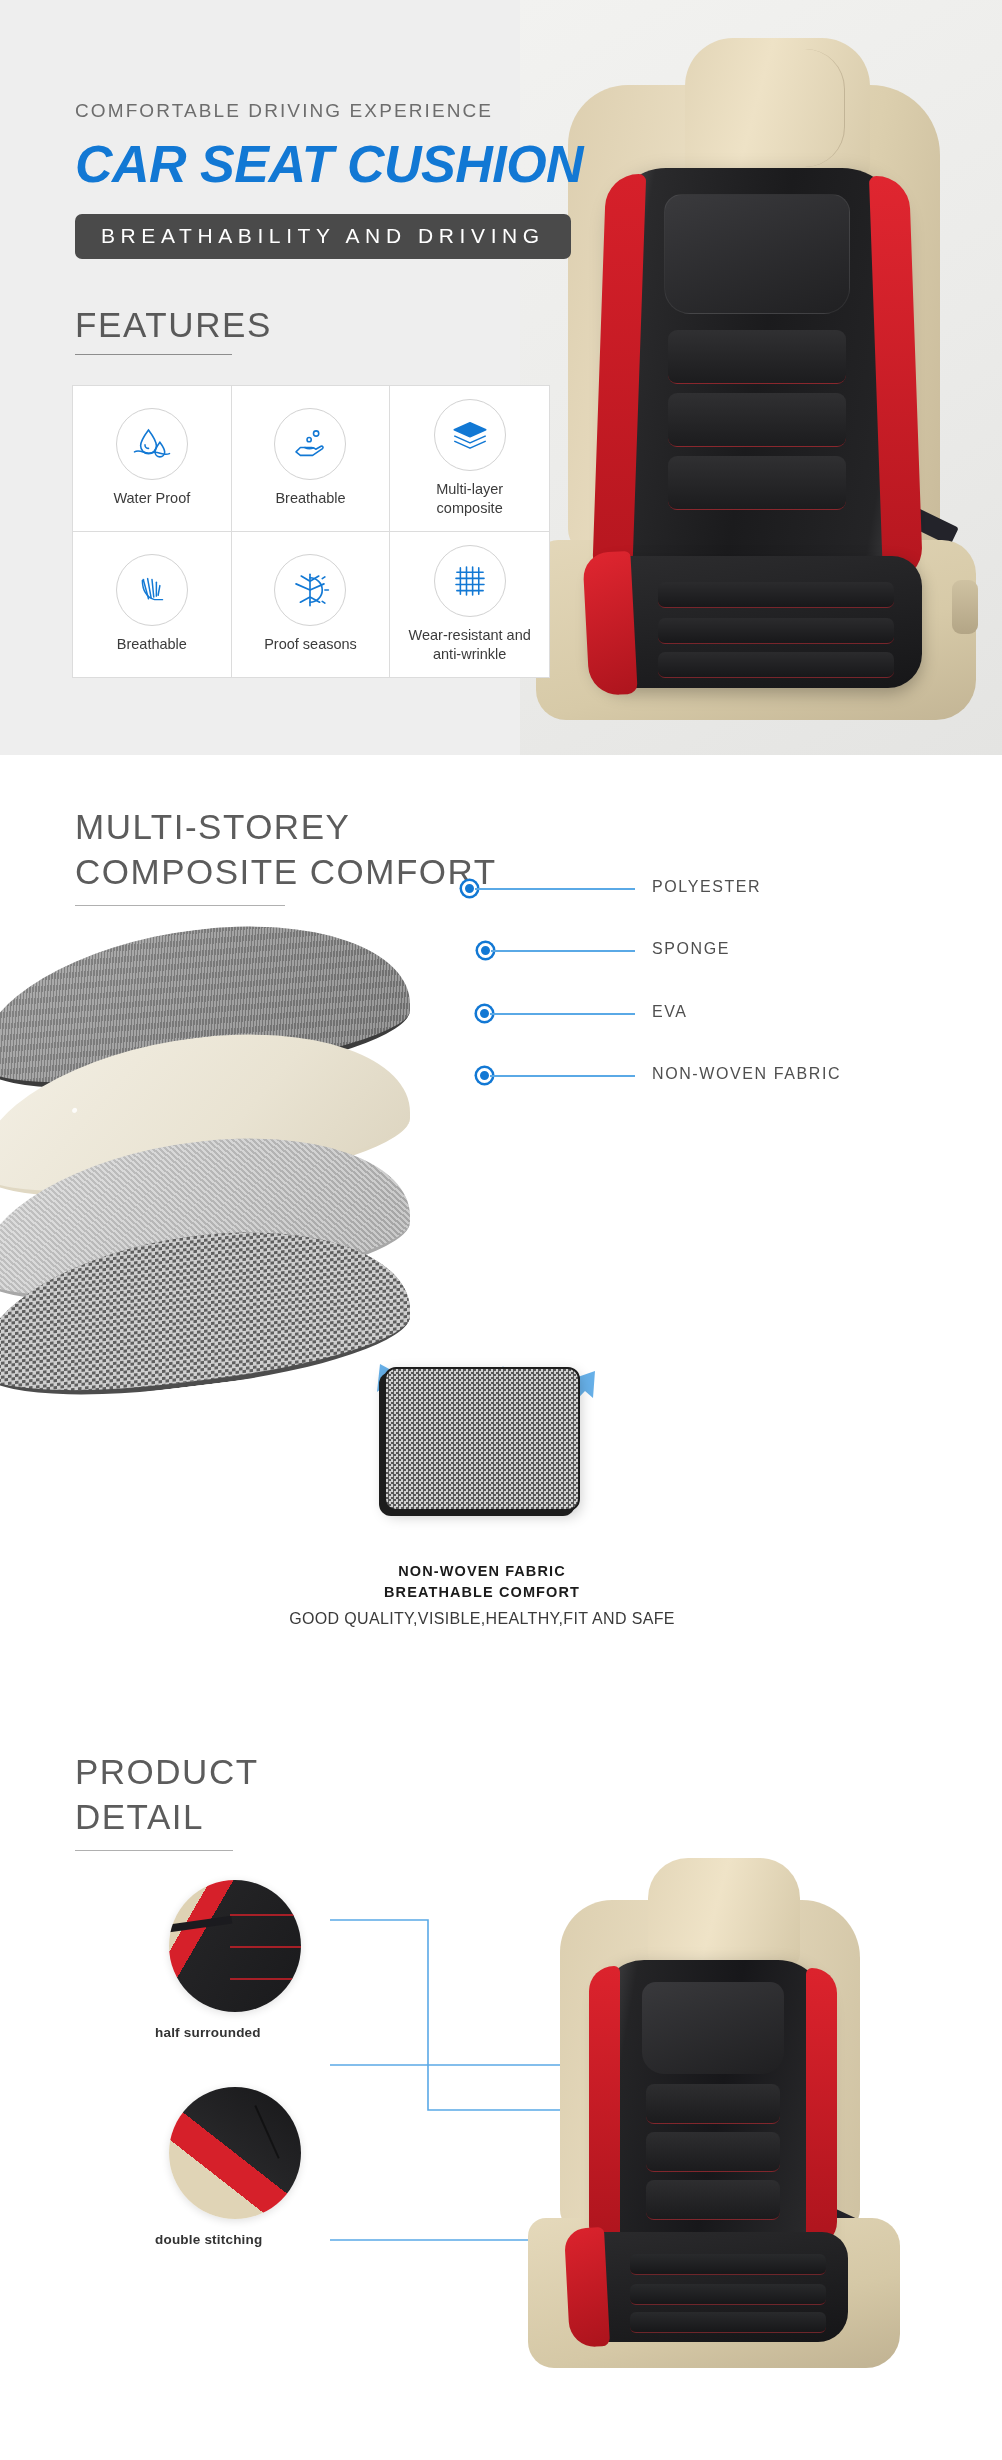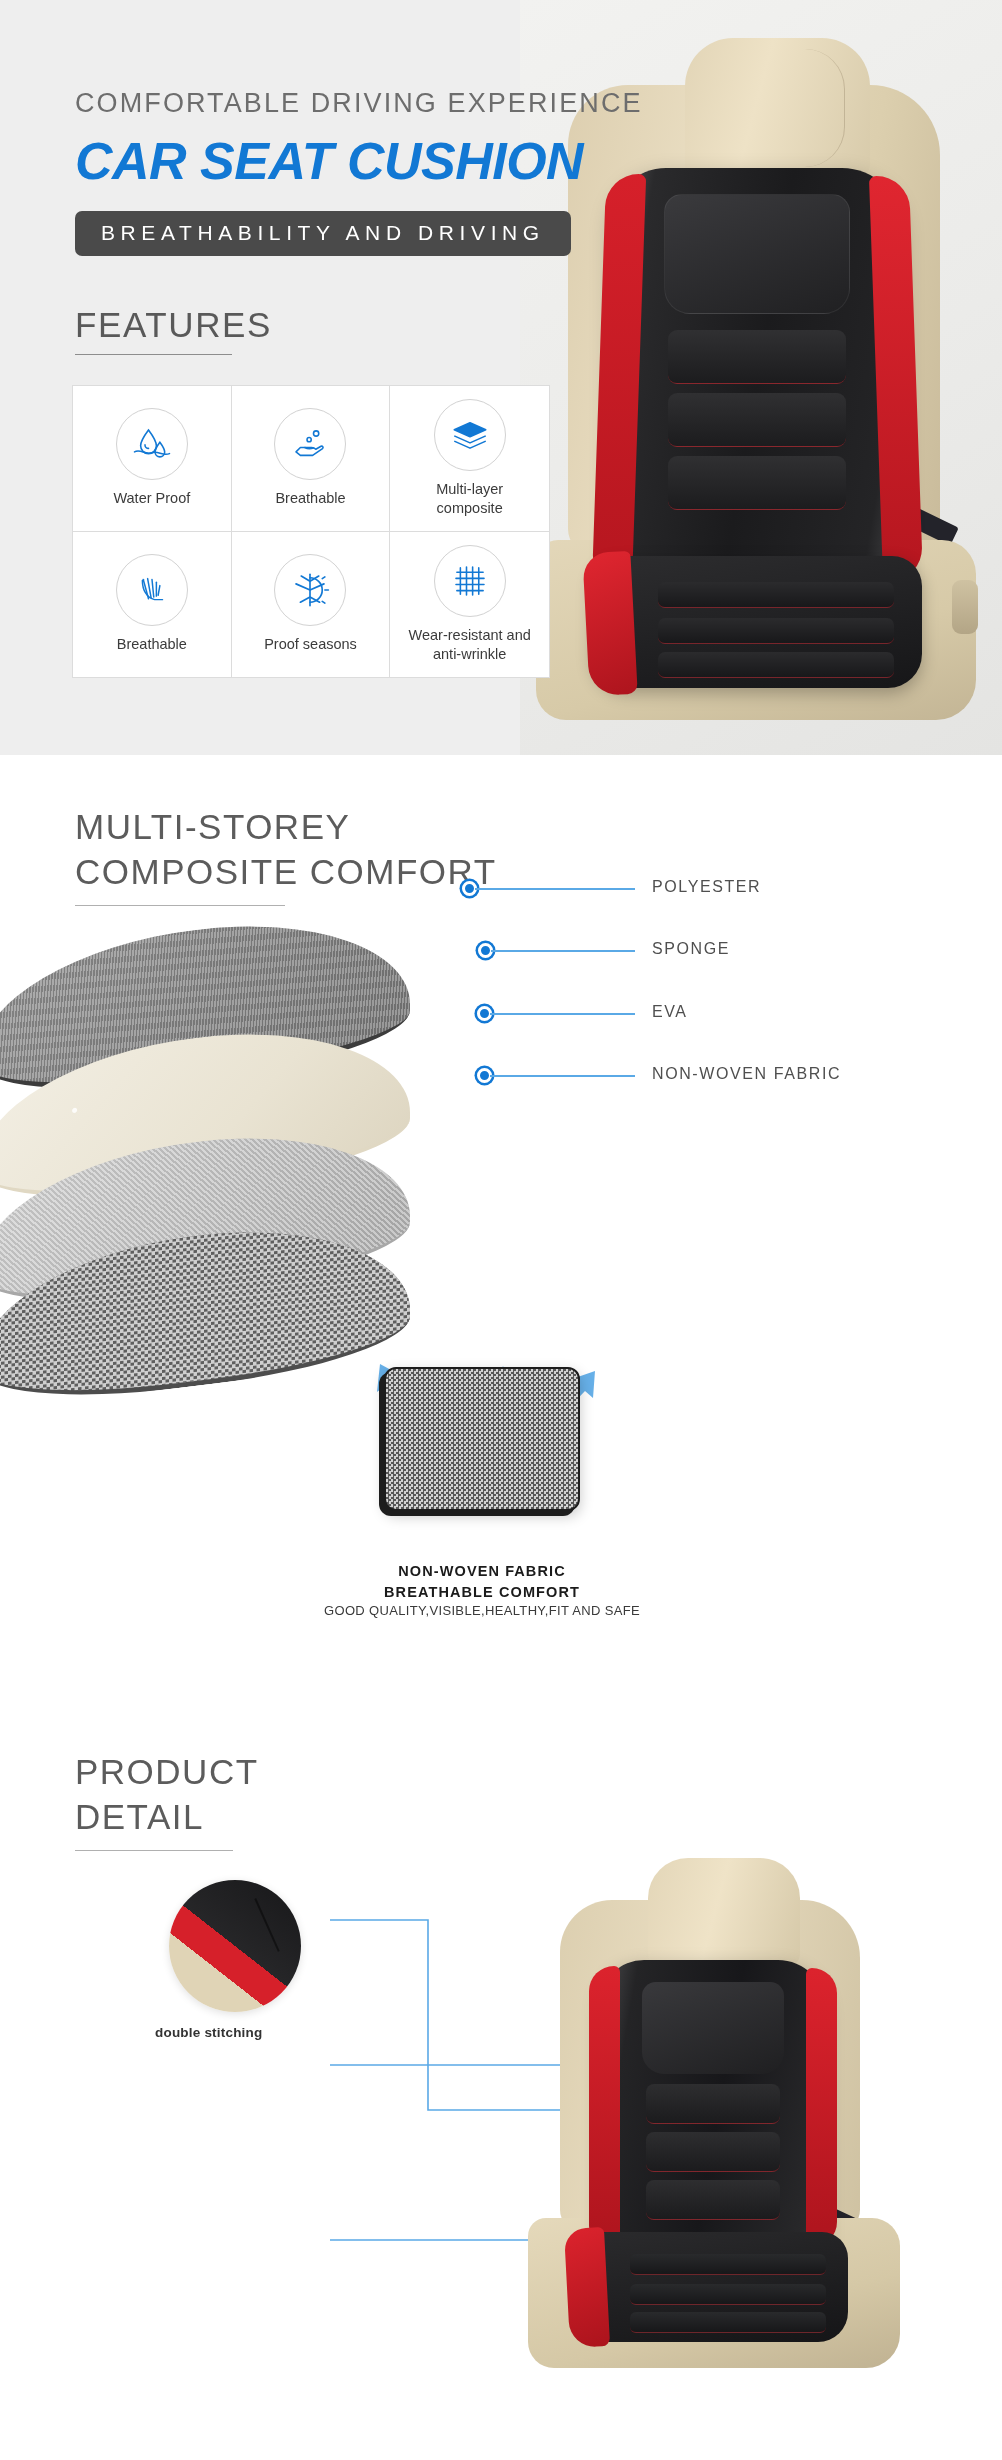--- a/index.html
+++ b/index.html
@@ -12,22 +12,23 @@
     -webkit-font-smoothing:antialiased;
   }
 
   
   .hero {
     position:absolute; left:0; top:0; width:1002px; height:755px;
     background:#eeeeee; overflow:hidden;
   }
   .hero-copy { position:absolute; left:75px; top:88px; width:650px; }
   .eyebrow {
-    font-size:27px; letter-spacing:2.1px; color:#6d6d6d; font-weight:400;
+    font-size:19px; letter-spacing:2.1px; color:#6d6d6d; font-weight:400;
     white-space:nowrap;
+    margin-top:12px;
   }
   .headline {
     margin-top:12px; font-size:52px; font-weight:bold; font-style:italic;
     color:#1278d4; letter-spacing:-0.5px; white-space:nowrap;
   }
   .ribbon {
     margin-top:20px; display:inline-block; background:#4a4a4a; color:#fff;
     border-radius:7px; padding:10px 26px 11px 26px;
     font-size:21px; letter-spacing:5.6px; white-space:nowrap;
   }
@@ -201,21 +202,21 @@
     background:
       repeating-conic-gradient(#585858 0 25%, #d2d2d2 0 50%) 0 0/5px 5px,
       #8f8f8f;
     box-shadow:-5px 5px 0 0 #1d1d1d, 0 5px 14px rgba(0,0,0,.22);
     border:2px solid #1d1d1d;
   }
   .swatch-caption { margin-top:24px; text-align:center; }
   .cap-strong {
     font-size:14.5px; font-weight:bold; color:#1b1b1b; letter-spacing:1.1px; line-height:1.45;
   }
-  .cap-sub { font-size:13px; color:#3a3a3a; letter-spacing:.35px; }
+  .cap-sub { margin-top:7px; font-size:16px; color:#3a3a3a; letter-spacing:.35px; }
 
   
   .detail { position:absolute; left:0; top:1700px; width:1002px; height:760px; background:#fff; }
   .thumbs { position:absolute; left:155px; top:180px; width:270px; }
   .thumb-item { margin-bottom:47px; position:relative; }
   .thumb-circle {
     width:132px; height:132px; border-radius:50%; overflow:hidden; position:relative;
     margin-left:14px;
     box-shadow:0 2px 8px rgba(0,0,0,.12);
   }
@@ -472,20 +473,29 @@
   </div>
 
   <svg width="420" height="470" style="position:absolute; left:330px; top:195px;" fill="none" stroke="#5aa9e6" stroke-width="1.6">
     <path d="M0 25 H98 V215 H240"></path>
     <path d="M0 170 H240"></path>
     <path d="M0 345 H240"></path>
   </svg>
 
   <div class="thumbs">
 
+    <div class="thumb-item">
+      <div class="thumb-circle tc-a">
+        <div class="tc-dark" style="top:40px; left:0; width:48%; transform:rotate(-8deg);"></div>
+        <div class="tc-line" style="top:34px; left:46%; width:54%;"></div>
+        <div class="tc-line" style="top:66px; left:46%; width:54%;"></div>
+        <div class="tc-line" style="top:98px; left:46%; width:54%;"></div>
+      </div>
+      <div class="thumb-label">half surrounded</div>
+    </div>
 
 
     <div class="thumb-item">
       <div class="thumb-circle tc-c">
         <div class="tc-line" style="top:44px; left:52%; width:44%; transform:rotate(66deg); background:rgba(0,0,0,.45);"></div>
       </div>
       <div class="thumb-label">double stitching</div>
     </div>
 
   </div>

